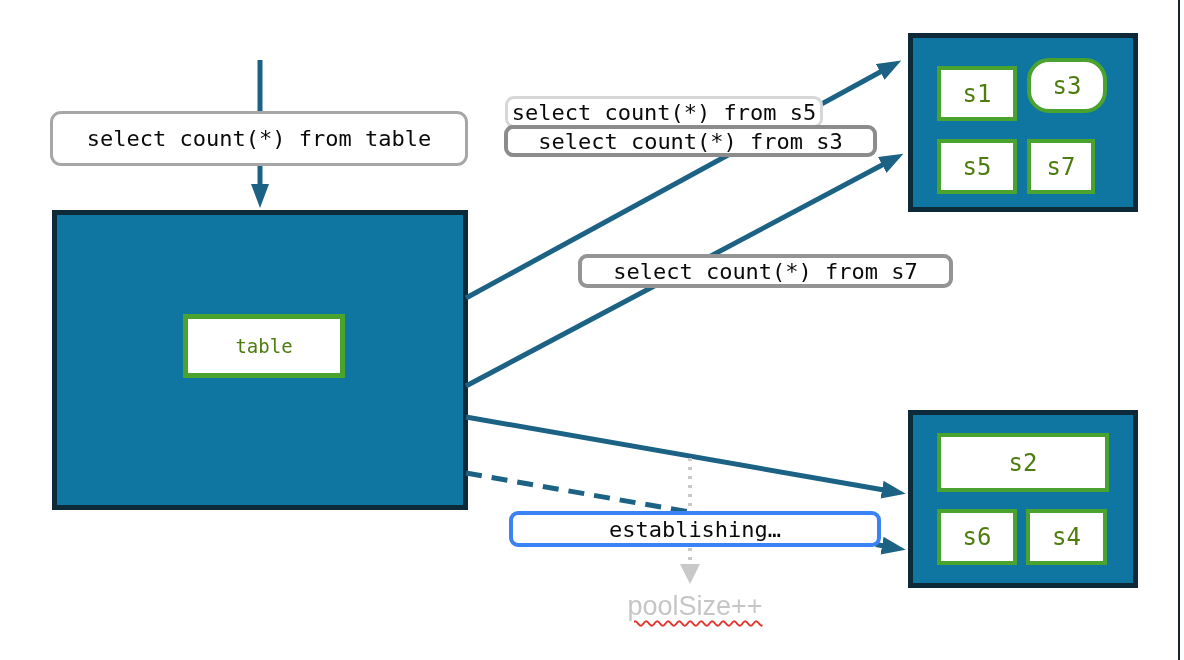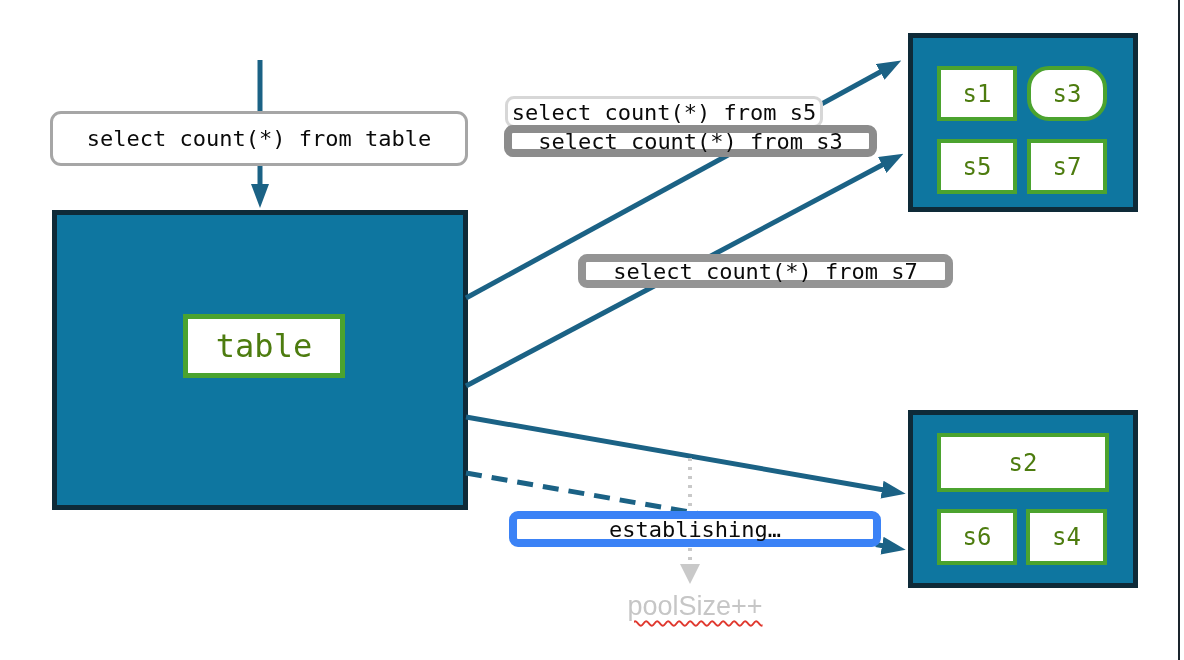--- a/index.html
+++ b/index.html
@@ -23,27 +23,27 @@
     background: #ffffff;
     border: 4px solid #4ba32f;
     display: flex;
     align-items: center;
     justify-content: center;
     font-size: 24px;
     color: #4d7c0f;
   }
   .table-cell {
     border-width: 5px;
-    font-size: 32px;
+    font-size: 19px;
   }
 
   
   .label {
     background: #ffffff;
-    border: 8px solid #3b82f6;
+    border: 4px solid #3b82f6;
     border-radius: 9px;
     display: flex;
     align-items: center;
     justify-content: center;
     font-size: 22px;
     color: #0a0a0a;
     white-space: nowrap;
     z-index: 3;
   }
   .label.light  { border-color: #d7d7d7; border-width: 3px; }
@@ -77,27 +77,27 @@
   <div class="abs teal-box boxes" style="left:52px; top:210px; width:416px; height:300px;">
     <div class="abs cell table-cell" style="left:126px; top:99px; width:162px; height:64px;">
       <span>table</span>
     </div>
   </div>
 
   <div class="abs teal-box boxes" style="left:908px; top:33px; width:230px; height:179px;">
     <div class="abs cell" style="left:24px; top:28px; width:80px; height:55px;">
       <span>s1</span>
     </div>
-    <div class="abs cell" style="left:114px; top:28px; width:80px; height:55px;border-radius:22px;">
+    <div class="abs cell" style="left:114px; top:20px; width:80px; height:55px;border-radius:22px;">
       <span>s3</span>
     </div>
     <div class="abs cell" style="left:24px; top:101px; width:80px; height:55px;">
       <span>s5</span>
     </div>
-    <div class="abs cell" style="left:114px; top:101px; width:80px; height:55px;">
+    <div class="abs cell" style="left:114px; top:101px; width:68px; height:55px;">
       <span>s7</span>
     </div>
   </div>
 
   <div class="abs teal-box boxes" style="left:908px; top:410px; width:230px; height:178px;">
     <div class="abs cell" style="left:24px; top:18px; width:172px; height:59px;">
       <span>s2</span>
     </div>
     <div class="abs cell" style="left:24px; top:94px; width:80px; height:56px;">
       <span>s6</span>

